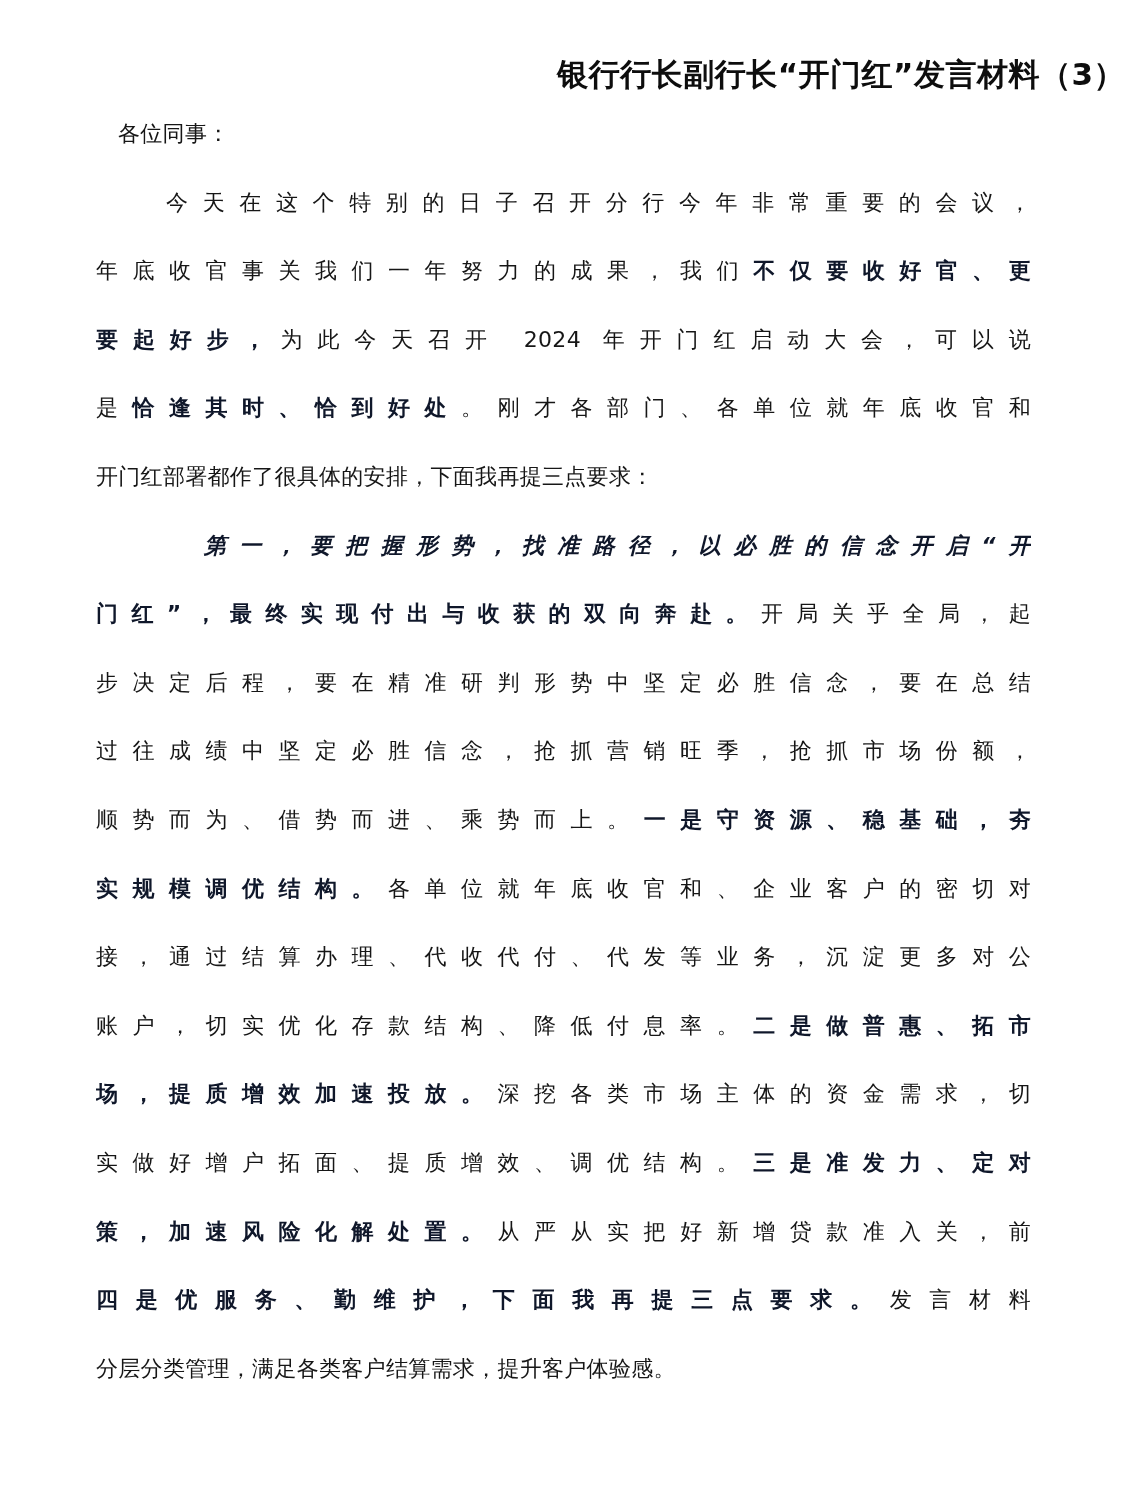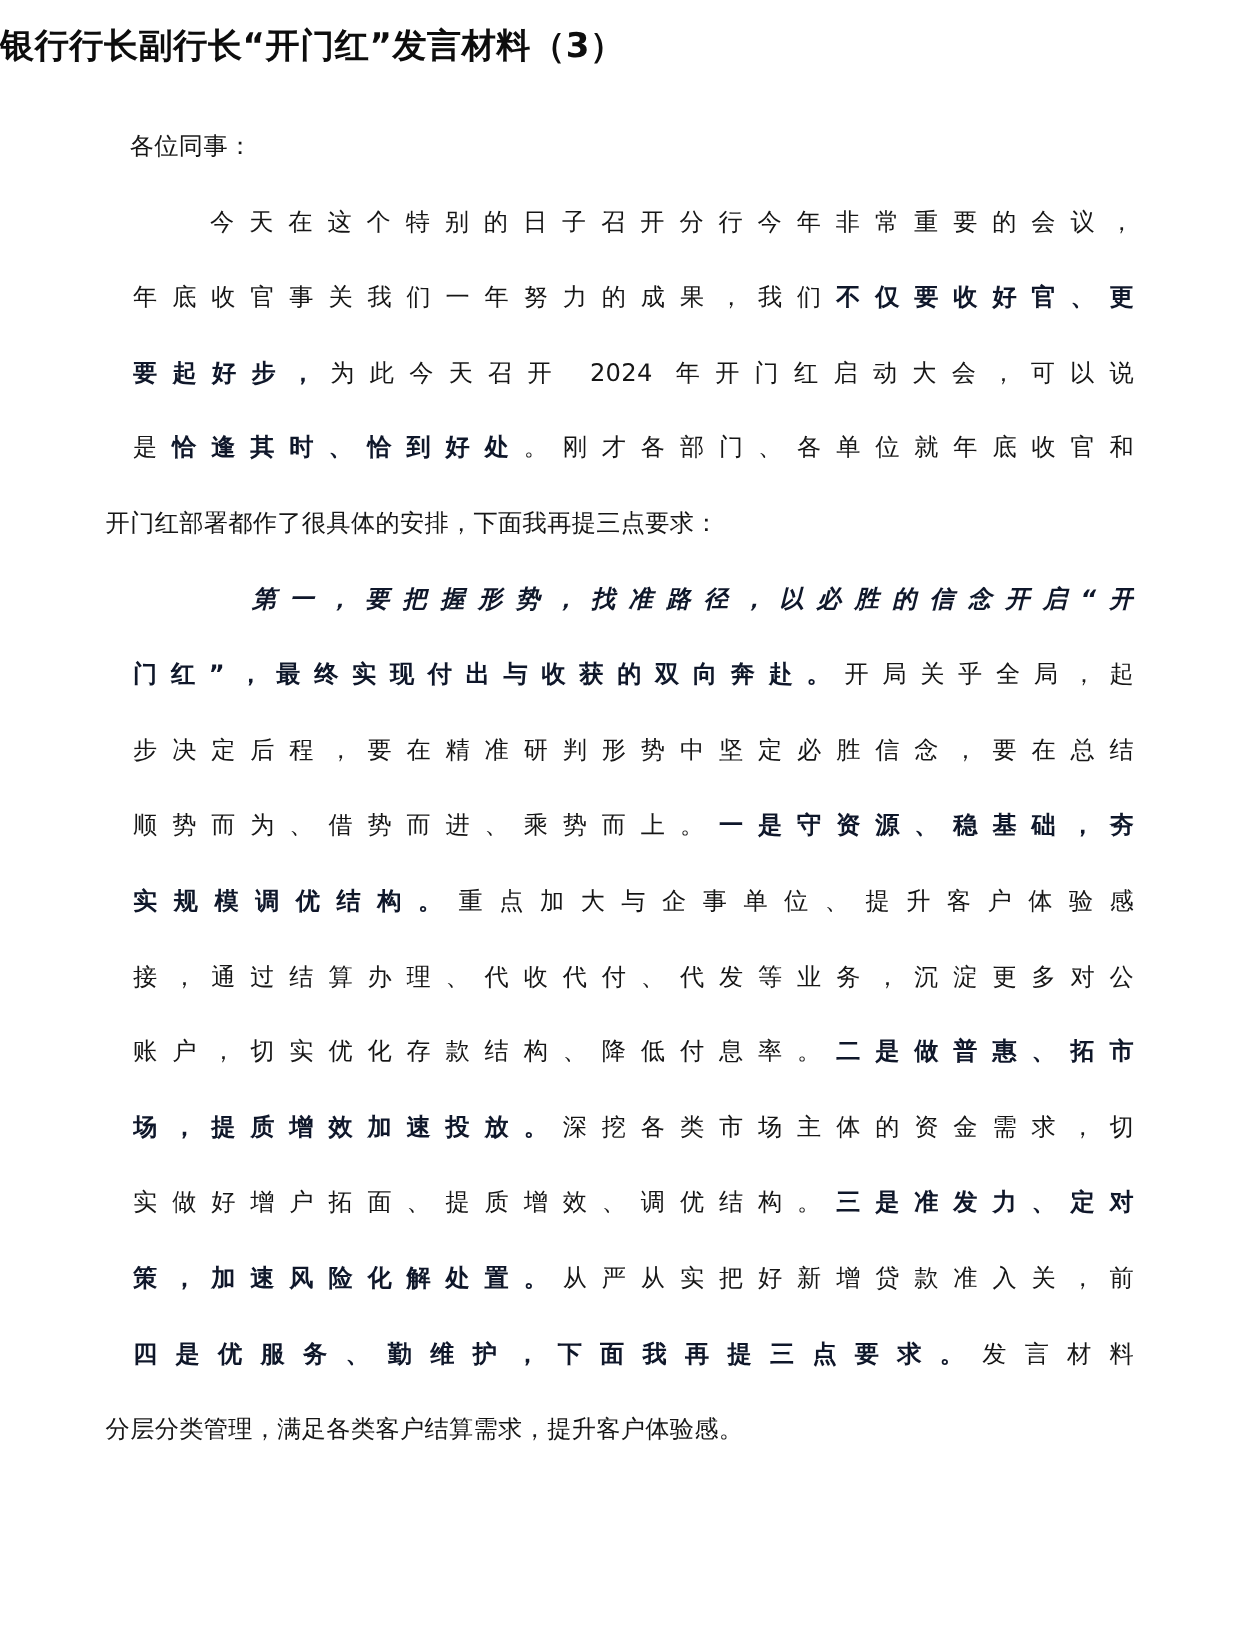--- a/index.html
+++ b/index.html
@@ -10,24 +10,24 @@
     body {
       width: 1125px;
       height: 1500px;
       overflow: hidden;
       position: relative;
       color: #111111;
       font-family: "DejaVu Sans", "Liberation Sans", sans-serif;
     }
     .title {
       position: absolute;
-      top: 16px;
+      top: 48px;
       left: 0;
       width: 1125px;
-      text-align: left;
+      text-align: right;
       font-size: 31px;
       font-weight: bold;
       line-height: 52px;
       letter-spacing: 0.5px;
       color: #0d0d0d;
     }
     .doc {
       position: absolute;
       left: 96px;
       top: 100px;
@@ -42,21 +42,20 @@
       color: #161616;
     }
     .line.greet { padding-left: 22px; }
     .line.indent1 { padding-left: 70px; }
     .line.indent2 { padding-left: 108px; font-style: italic; }
     .line.justify {
       text-align: justify;
       text-align-last: justify;
       white-space: normal;
       overflow: hidden;
-      margin-left: 25px;
     }
     .b {
       font-weight: bold;
       color: #0f172a;
     }
   </style>
 </head>
 <body>
 
 <div class="title">银行行长副行长“开门红”发言材料（3）</div>
@@ -64,22 +63,23 @@
 <div class="doc" id="doc-body">
     <div class="line greet"><span>各位同事：</span></div>
     <div class="line indent1 justify"><span>今天在这个特别的日子召开分行今年非常重要的会议，</span></div>
     <div class="line justify"><span>年底收官事关我们一年努力的成果，我们</span><span class="b">不仅要收好官、更</span></div>
     <div class="line justify"><span class="b">要起好步，</span><span>为此今天召开 2024 年开门红启动大会，可以说</span></div>
     <div class="line justify"><span>是</span><span class="b">恰逢其时、恰到好处</span><span>。刚才各部门、各单位就年底收官和</span></div>
     <div class="line "><span>开门红部署都作了很具体的安排，下面我再提三点要求：</span></div>
     <div class="line indent2 justify"><span class="b">第一，要把握形势，找准路径，以必胜的信念开启“开</span></div>
     <div class="line justify"><span class="b">门红”，最终实现付出与收获的双向奔赴。</span><span>开局关乎全局，起</span></div>
     <div class="line justify"><span>步决定后程，要在精准研判形势中坚定必胜信念，要在总结</span></div>
+    <div class="line justify"><span>过往成绩中坚定必胜信念，抢抓营销旺季，抢抓市场份额，</span></div>
     <div class="line justify"><span>顺势而为、借势而进、乘势而上。</span><span class="b">一是守资源、稳基础，夯</span></div>
-    <div class="line justify"><span class="b">实规模调优结构。</span><span>重点加大与企事单位、提升客户体验感</span></div>
+    <div class="line justify"><span class="b">实规模调优结构。</span><span>各单位就年底收官和、企业客户的密切对</span></div>
     <div class="line justify"><span>接，通过结算办理、代收代付、代发等业务，沉淀更多对公</span></div>
     <div class="line justify"><span>账户，切实优化存款结构、降低付息率。</span><span class="b">二是做普惠、拓市</span></div>
     <div class="line justify"><span class="b">场，提质增效加速投放。</span><span>深挖各类市场主体的资金需求，切</span></div>
     <div class="line justify"><span>实做好增户拓面、提质增效、调优结构。</span><span class="b">三是准发力、定对</span></div>
     <div class="line justify"><span class="b">策，加速风险化解处置。</span><span>从严从实把好新增贷款准入关，前</span></div>
     <div class="line justify"><span class="b">四是优服务、勤维护，下面我再提三点要求。</span><span>发言材料</span></div>
     <div class="line "><span>分层分类管理，满足各类客户结算需求，提升客户体验感。</span></div>
   </div>
 
 </body></html>

